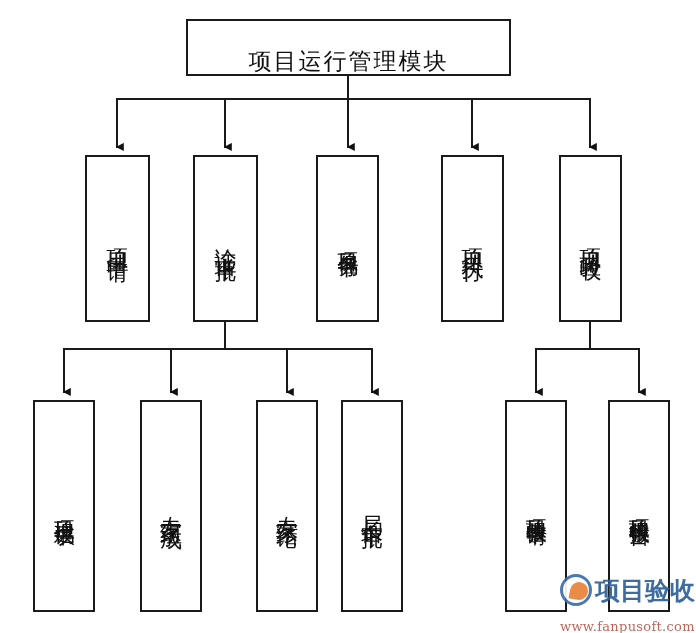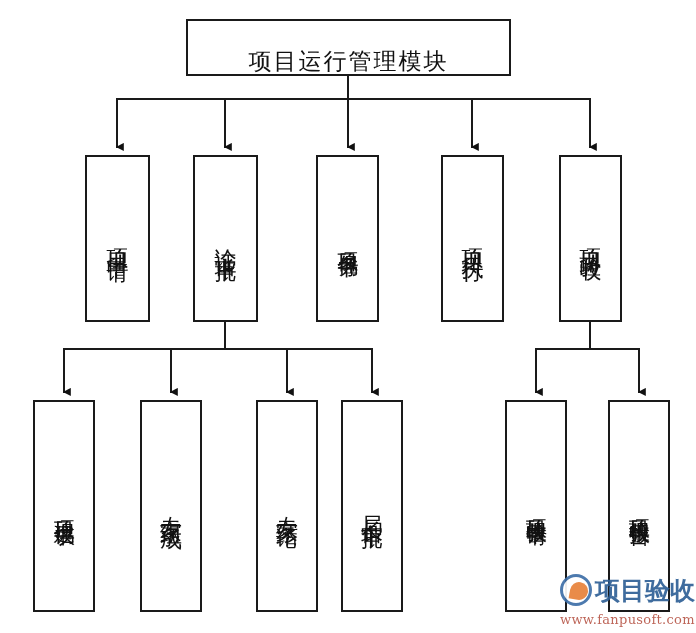--- a/index.html
+++ b/index.html
@@ -95,21 +95,21 @@
     font-size: 25px;
     font-weight: bold;
     color: #2f6096;
     letter-spacing: 0px;
     line-height: 1;
   }
   #watermark .wm-url {
     font-size: 13px;
     color: #b8584a;
     letter-spacing: 0.3px;
-    margin-top: 4px;
+    margin-top: 11px;
     font-family: "DejaVu Serif", "Liberation Serif", serif;
   }
 </style>
 </head>
 <body>
 
 <div id="diagram-canvas">
 
   <svg class="svg-layer" viewBox="0 0 696 633" xmlns="http://www.w3.org/2000/svg">
     <defs>

